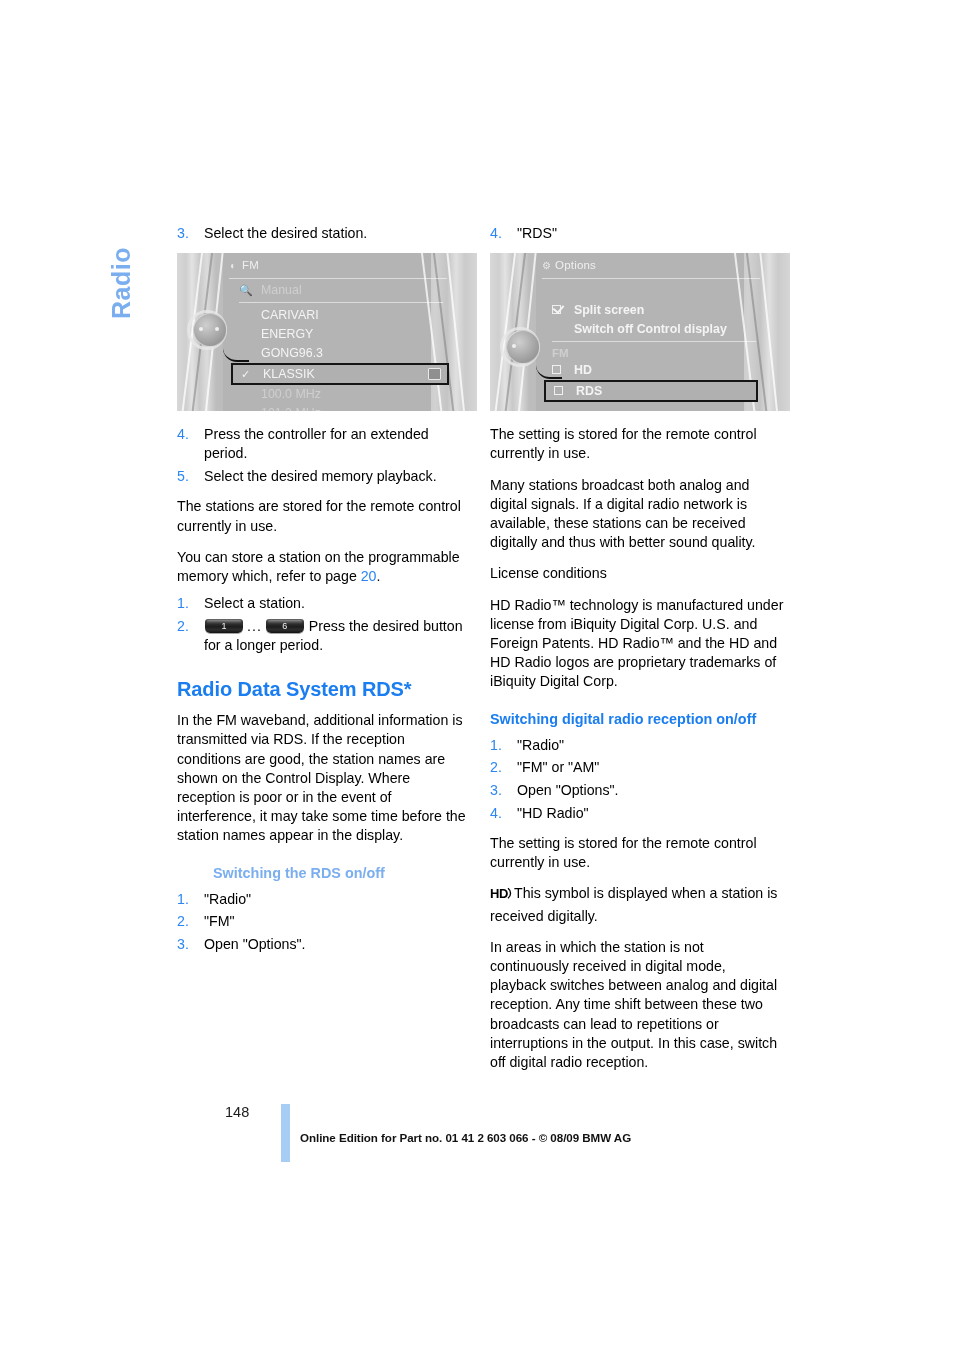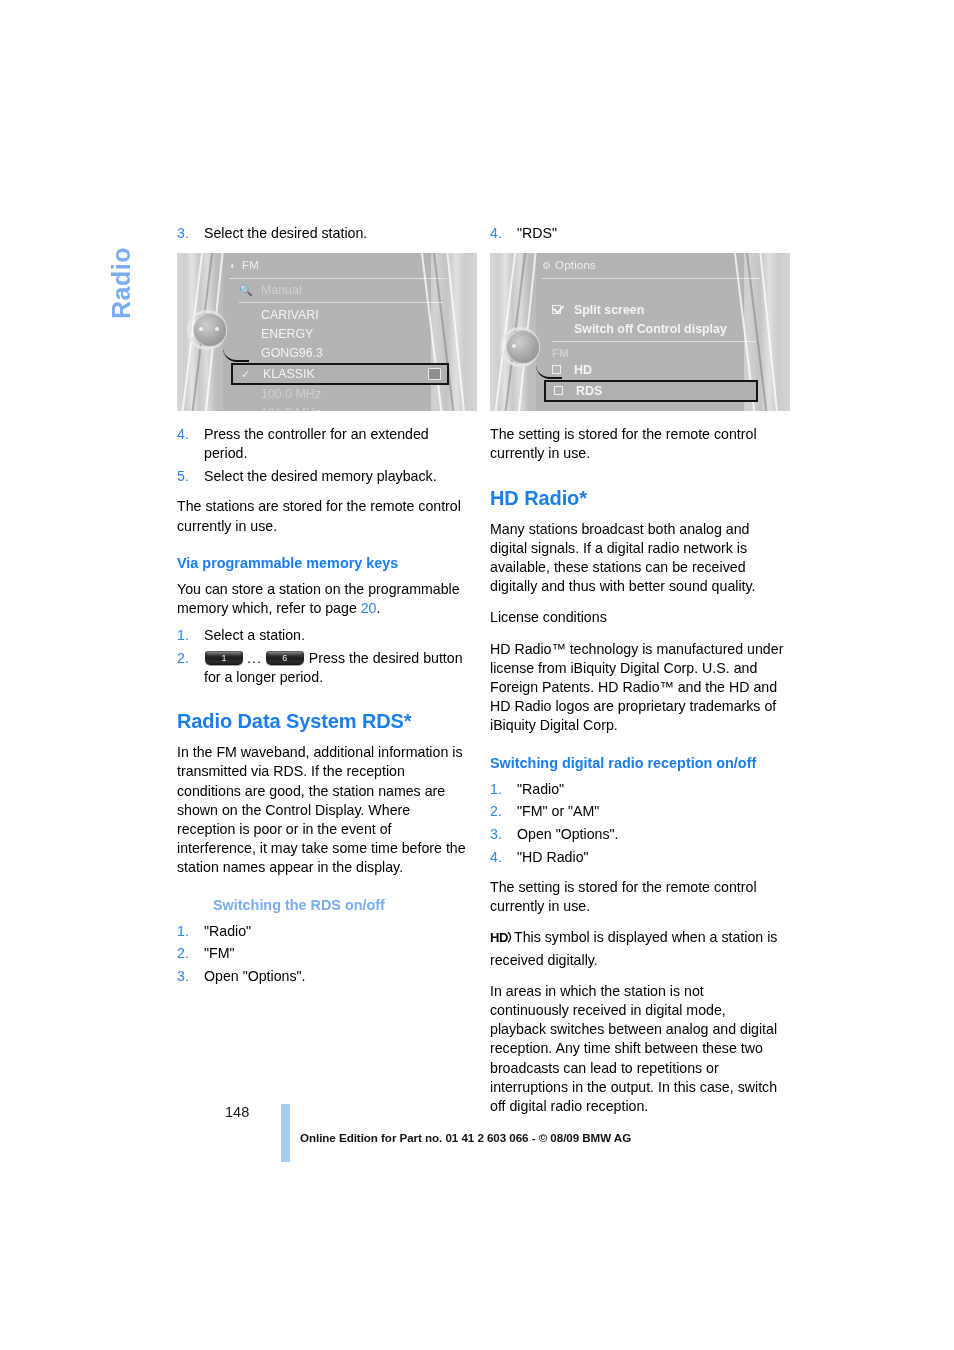--- a/index.html
+++ b/index.html
@@ -401,21 +401,20 @@
       <span class="num">4.</span>
       <span class="itxt">Press the controller for an extended period.</span>
     </div>
     <div class="numitem" style="margin-bottom:11px;">
       <span class="num">5.</span>
       <span class="itxt">Select the desired memory playback.</span>
     </div>
 
     <p class="para">The stations are stored for the remote control currently in use.</p>
 
-    <h3 class="sub-title">Via programmable memory keys</h3>
 
     <p class="para tight"><span>You can store a station on the programmable memory which, refer to page </span><span class="inline-link">20</span><span>.</span></p>
 
     <div class="numitem">
       <span class="num">1.</span>
       <span class="itxt">Select a station.</span>
     </div>
     <div class="numitem">
       <span class="num">2.</span>
       <span class="itxt"><span class="memkey"><span class="kn">1</span></span><span class="ellipsis-dots">...</span><span class="memkey"><span class="kn">6</span></span> <span>Press the desired button for a longer period.</span></span>
@@ -486,21 +485,20 @@
         </div>
         <div class="row sel wide">
           <span class="lead"><span class="cbox"></span></span>
           <span>RDS</span>
         </div>
       </div>
     </div>
 
     <p class="para">The setting is stored for the remote control currently in use.</p>
 
-    <h2 class="sec-title">HD Radio*</h2>
     <p class="para">Many stations broadcast both analog and digital signals. If a digital radio network is available, these stations can be received digitally and thus with better sound quality.</p>
     <p class="para">License conditions</p>
     <p class="para">HD Radio™ technology is manufactured under license from iBiquity Digital Corp. U.S. and Foreign Patents. HD Radio™ and the HD and HD Radio logos are proprietary trademarks of iBiquity Digital Corp.</p>
 
     <h3 class="sub-title">Switching digital radio reception on/off</h3>
 
     <div class="numitem">
       <span class="num">1.</span>
       <span class="itxt">"Radio"</span>
     </div>

